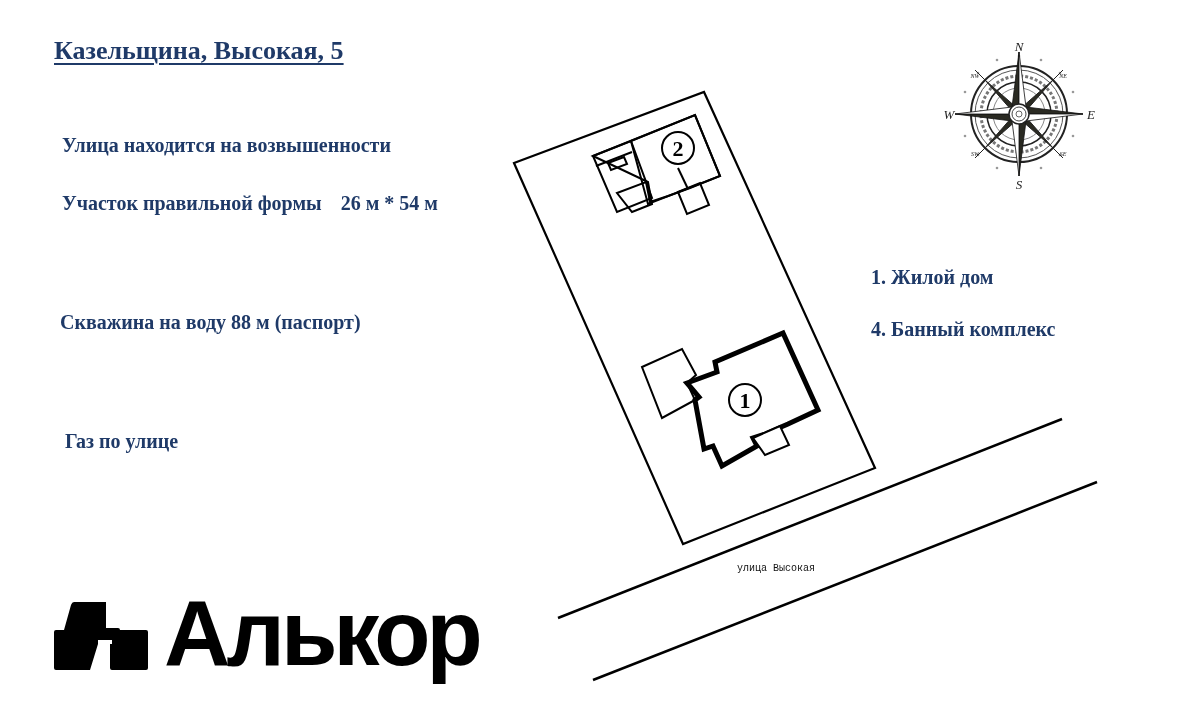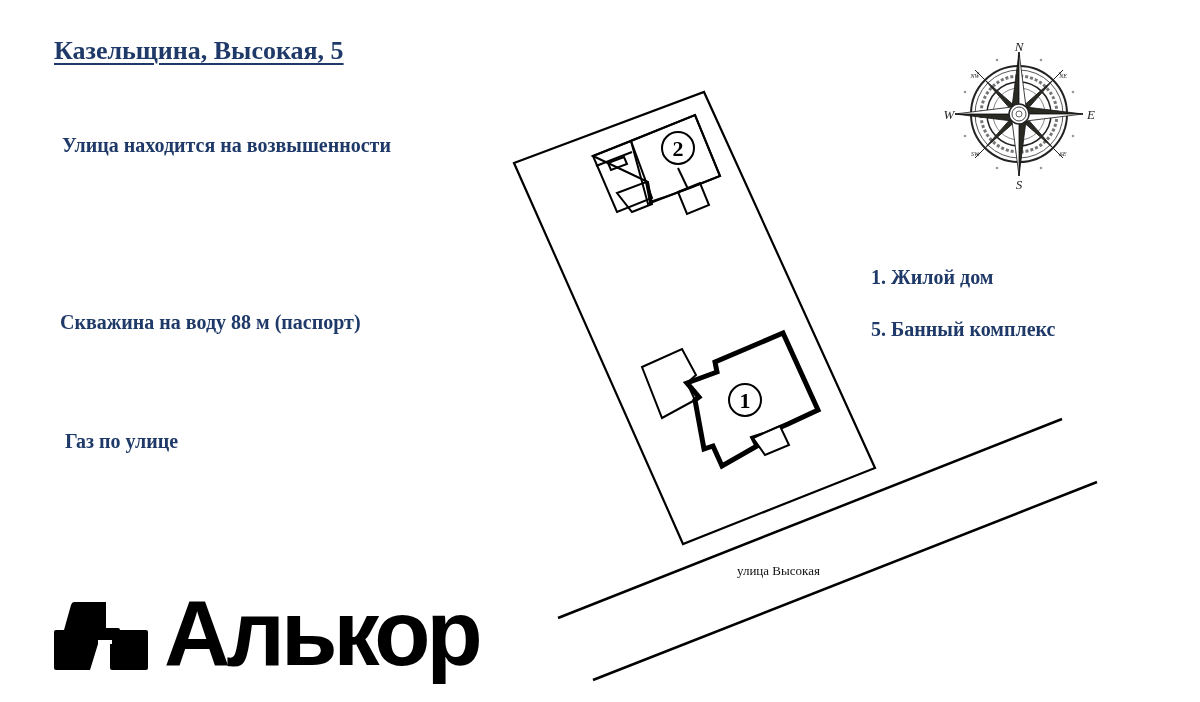--- a/index.html
+++ b/index.html
@@ -2,38 +2,42 @@
 <html><head>
 <meta charset="utf-8">
 <style>
   html, body { margin:0; padding:0; background:#ffffff; }
   #stage { position:relative; width:1200px; height:702px; overflow:hidden; background:#ffffff; }
   .serif { font-family:"Liberation Serif", "DejaVu Serif", serif; font-weight:bold; color:#1f3a68; }
   #title { position:absolute; left:54px; top:36px; font-size:26px; text-decoration:underline; text-underline-offset:4px; text-decoration-thickness:2px; white-space:nowrap; }
   .feat { position:absolute; font-size:20px; white-space:nowrap; }
   .legend { position:absolute; font-size:20px; white-space:nowrap; }
   #diagram { position:absolute; left:0; top:0; width:1200px; height:702px; }
-  #street-label { position:absolute; left:737px; top:563px; font-family:Liberation Serif, serif; font-size:13px; color:#111; white-space:nowrap; }
+  #street-label { position:absolute; left:737px; top:563px; font-family:Liberation Mono, monospace; font-size:10px; color:#111; white-space:nowrap; }
   #logo { position:absolute; left:54px; top:588px; height:96px; display:flex; align-items:center;justify-content:center; }
   #logo-text { font-family:"Liberation Sans", "DejaVu Sans", sans-serif; font-weight:bold; font-size:92px; color:#000; letter-spacing:-4px; line-height:1; margin-left:14px; margin-top:-6px; }
   .compass-letter { font-family:"Liberation Serif", serif; font-style:italic; fill:#222; }
 </style>
 </head>
 <body>
 
 <div id="stage">
 
   <div id="title" class="serif">Казельщина, Высокая, 5</div>
 
   <div class="feat serif" style="left:62px;top:134px;">Улица находится на возвышенности</div>
+  <div class="feat serif" style="left:62px;top:192px;">
+    <span>Участок правильной формы</span>
+    <span style="margin-left:14px;">26 м * 54 м</span>
+  </div>
   <div class="feat serif" style="left:60px;top:311px;">Скважина на воду 88 м (паспорт)</div>
   <div class="feat serif" style="left:65px;top:430px;">Газ по улице</div>
 
   <div class="legend serif" style="left:871px;top:266px;">1. Жилой дом</div>
-  <div class="legend serif" style="left:871px;top:318px;">5. Банный комплекс</div>
+  <div class="legend serif" style="left:871px;top:318px;">4. Банный комплекс</div>
 
   <svg id="diagram" viewBox="0 0 1200 702" xmlns="http://www.w3.org/2000/svg">
 
     <polygon points="514,163 704,92 875,468 683,544" fill="none" stroke="#000" stroke-width="2.2"></polygon>
 
     <g fill="none" stroke="#000" stroke-width="2">
       <polygon points="593,156 695,115 720,176 690,188 668,196 650,202 646,182 617,193 632,212 652,204 648,182"></polygon>
       <polygon points="593,156 631,141 652,198 617,212"></polygon>
       <line x1="596" y1="166" x2="632" y2="152"></line>
       <polygon points="608,163 624,157 627,164 611,170"></polygon>

